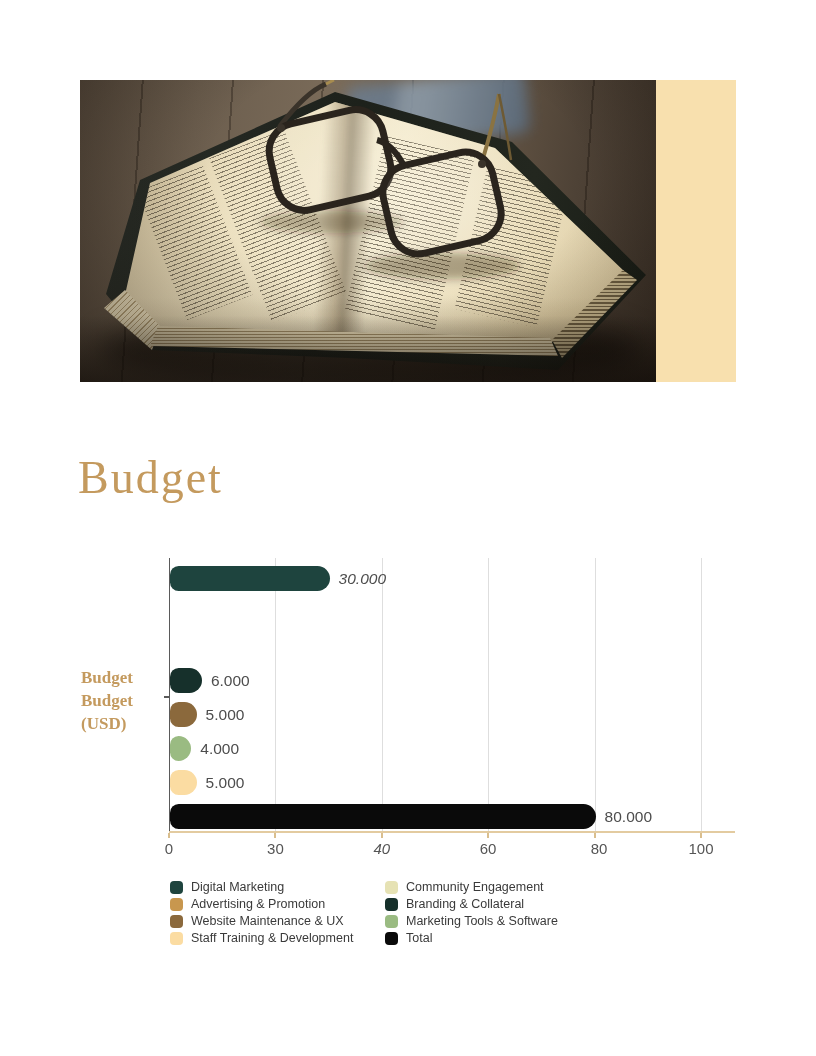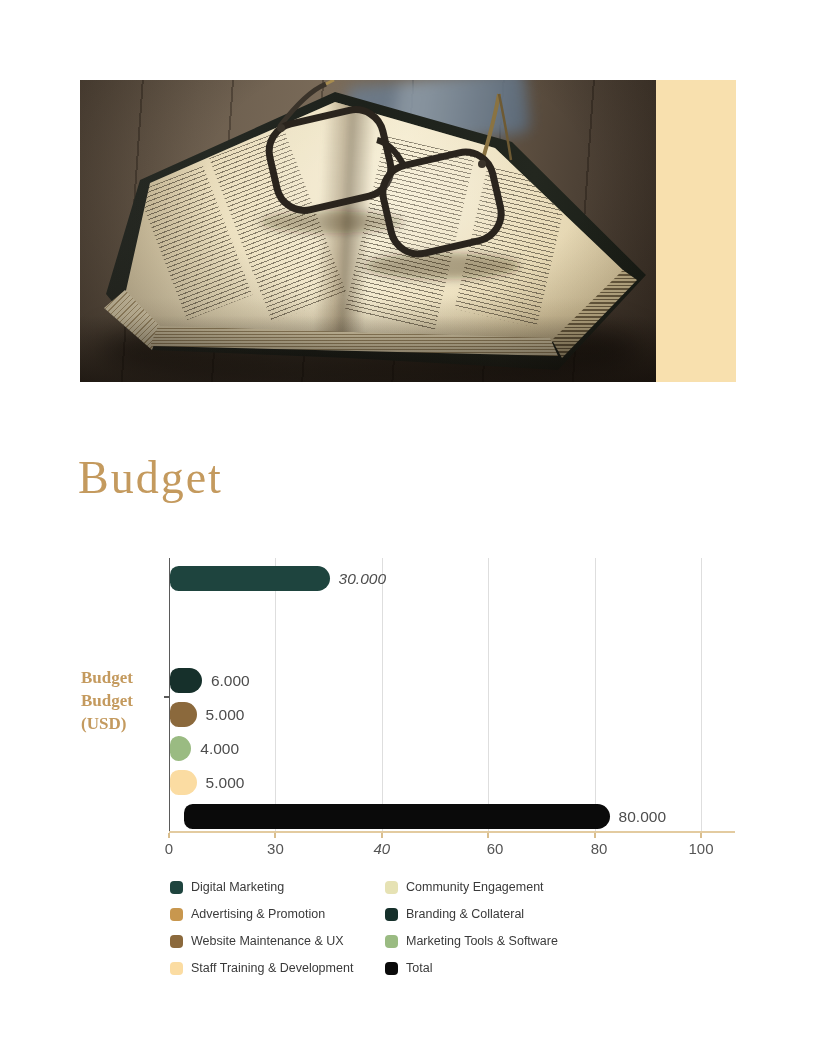--- a/index.html
+++ b/index.html
@@ -113,21 +113,21 @@
   }
   .x-tick-labels { position:absolute; left:169px; top:840px; width:566px; height:20px; }
   .x-tick-label {
     position:absolute; transform:translateX(-50%);
     font-size:15px; color:#555555;
   }
 
   
   .legend {
     position:absolute; left:170px; top:881px;
-    display:grid; grid-template-columns:215px auto; row-gap:14px;
+    display:grid; grid-template-columns:215px auto; row-gap:4px;
   }
   .legend-item { display:flex; align-items:center; gap:8px; height:13px; }
   .legend-swatch { width:13px; height:13px; border-radius:4px; flex:0 0 auto; }
   .legend-label { font-size:12.5px; color:#3a3a3a; white-space:nowrap; line-height:13px; }
 </style>
 </head>
 <body>
 
 <div class="hero-photo">
   <div class="wood"></div>
@@ -204,30 +204,30 @@
         <div class="bar-value" style="left: 35.6px;">5.000</div>
       </div>
       <div class="bar-row" style="top: 178px; width: 566px; padding-left: 14px;">
         <div class="bar" style="width: 21.28px; background: rgb(154, 187, 130);"></div>
         <div class="bar-value" style="left: 30.28px;">4.000</div>
       </div>
       <div class="bar-row" style="top: 212px; width: 566px;">
         <div class="bar" style="width: 26.6px; background: rgb(251, 220, 162);"></div>
         <div class="bar-value" style="left: 35.6px;">5.000</div>
       </div>
-      <div class="bar-row" style="top: 246px; width: 566px; margin-left: 14px;">
+      <div class="bar-row" style="top: 246px; width: 566px;">
         <div class="bar" style="width: 425.6px; background: rgb(10, 10, 10);"></div>
         <div class="bar-value" style="left: 434.6px;">80.000</div>
       </div>
     </div>
   <div class="x-tick-labels">
       <div class="x-tick-label" style="left: 0px;">0</div>
       <div class="x-tick-label" style="left: 106.4px;">30</div>
       <div class="x-tick-label" style="left: 212.8px; font-style: italic;">40</div>
-      <div class="x-tick-label" style="left: 326px;">60</div>
+      <div class="x-tick-label" style="left: 319px;">60</div>
       <div class="x-tick-label" style="left: 430px;">80</div>
       <div class="x-tick-label" style="left: 532px;">100</div>
     </div>
   <div class="legend">
       <div class="legend-item">
         <span class="legend-swatch" style="background: rgb(30, 68, 62);"></span>
         <span class="legend-label">Digital Marketing</span>
       </div>
       <div class="legend-item">
         <span class="legend-swatch" style="background: rgb(230, 226, 180);"></span>

